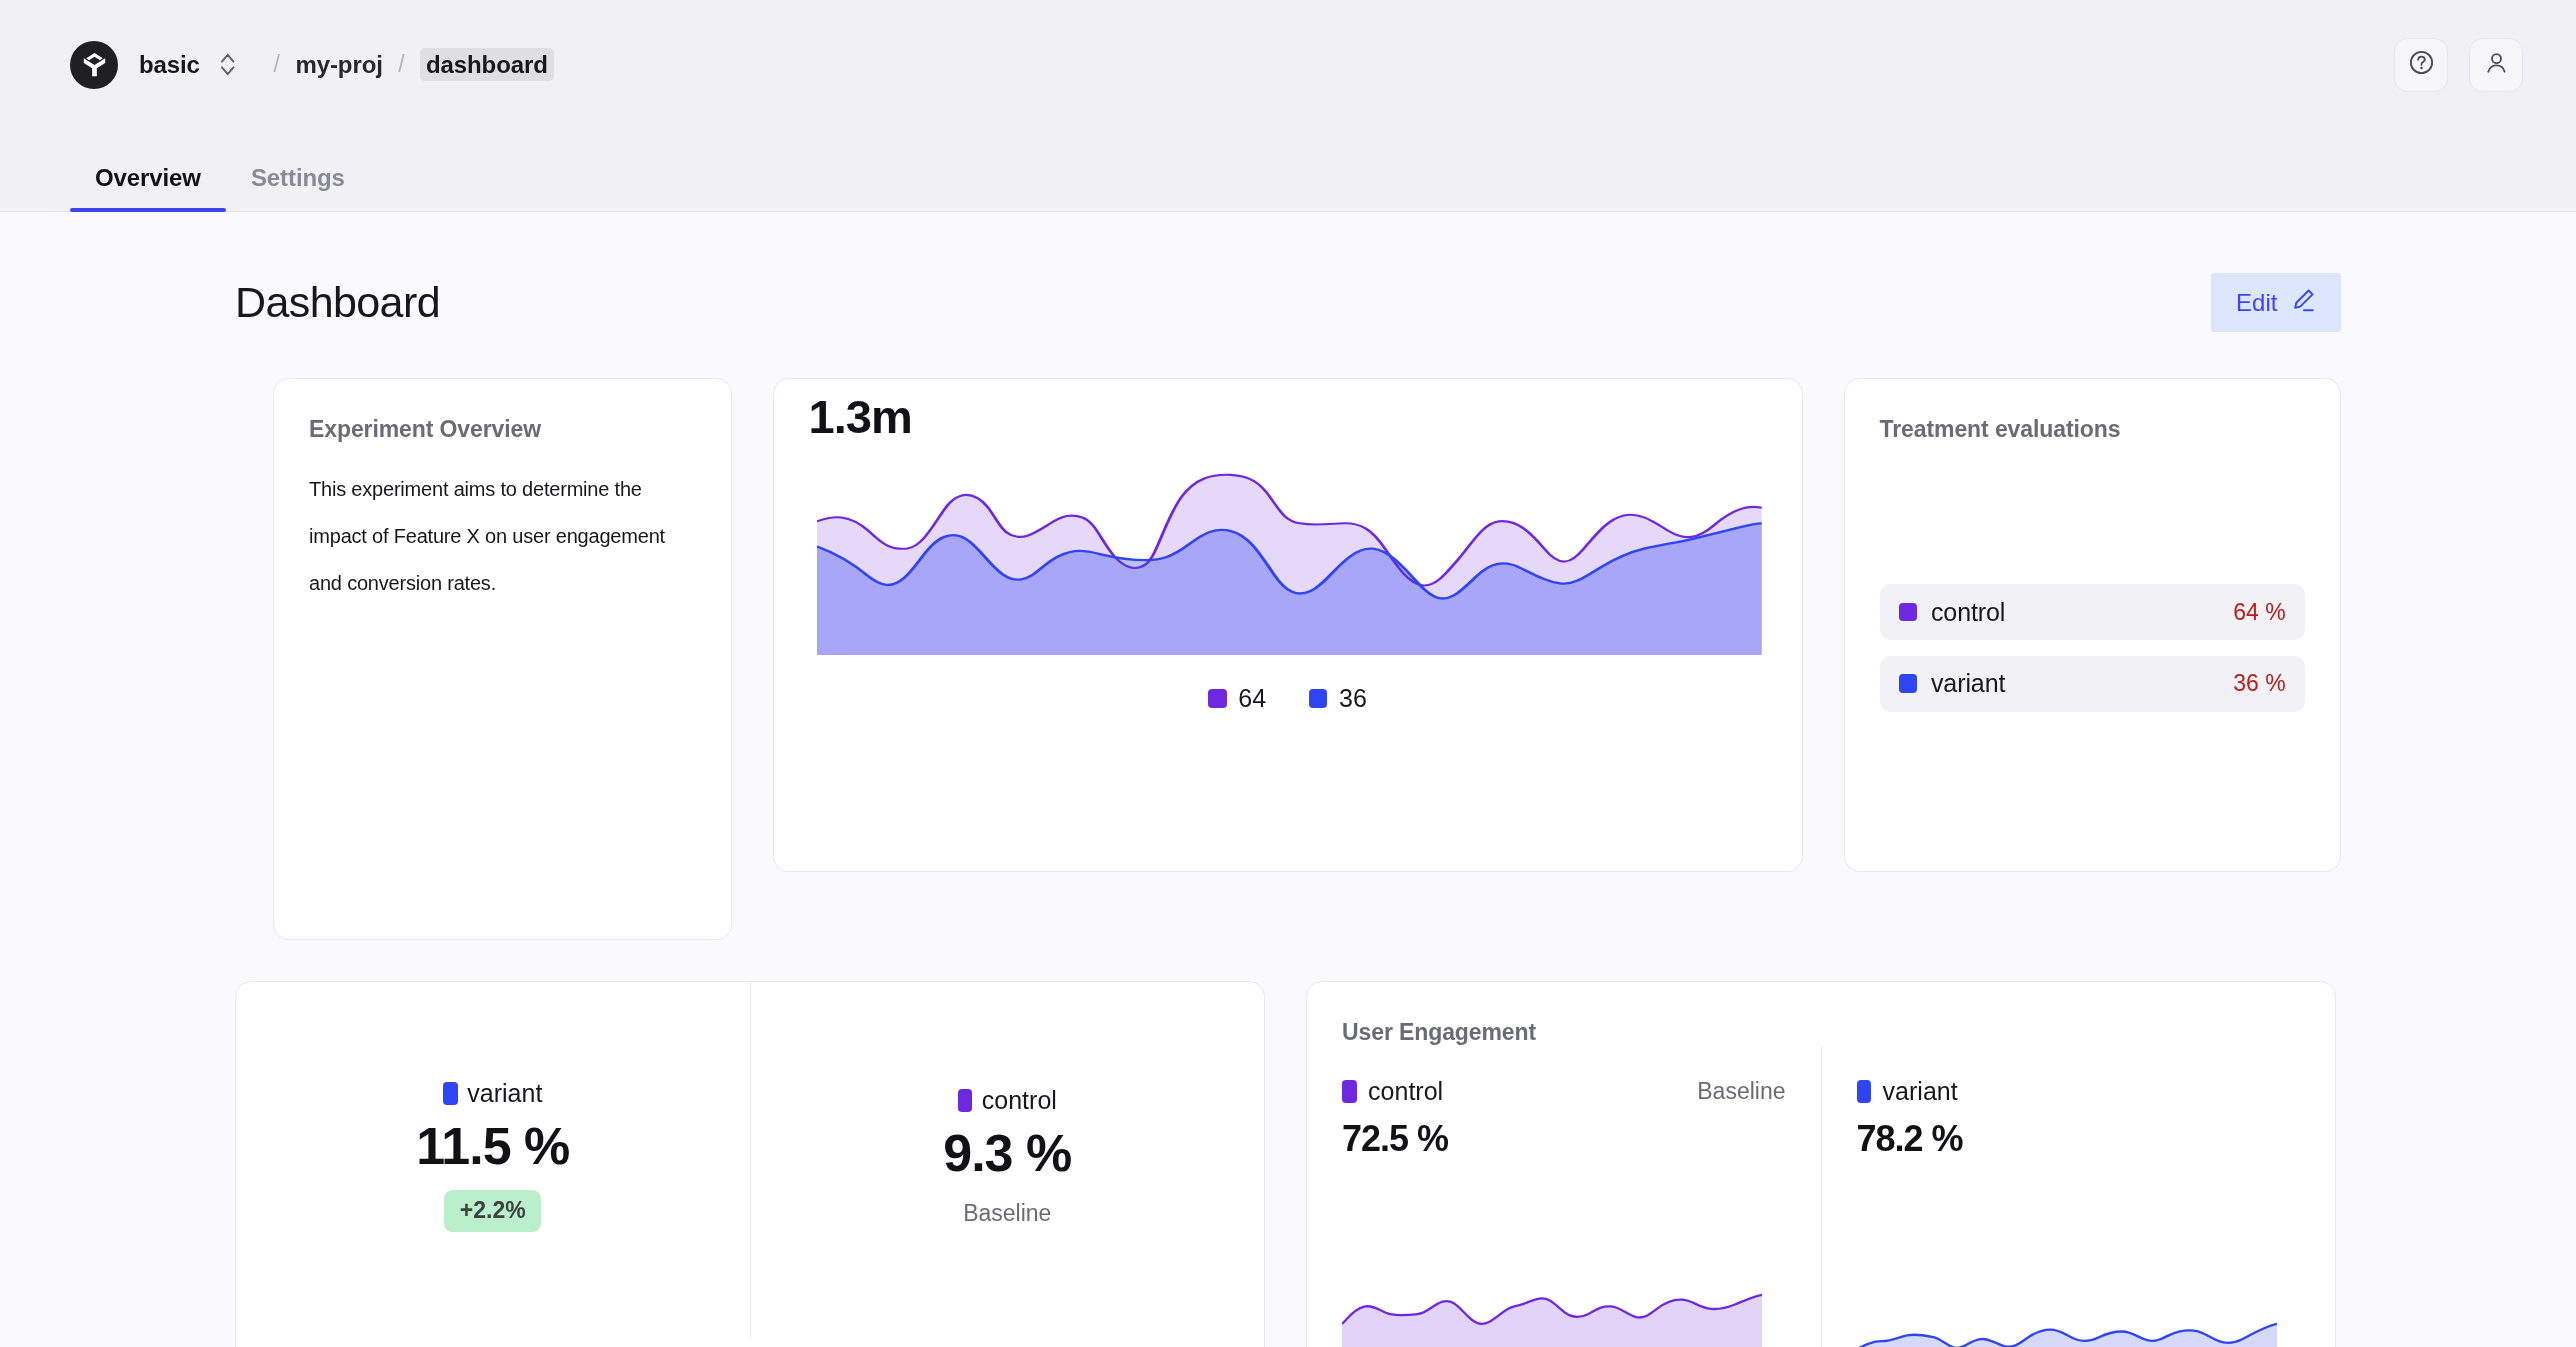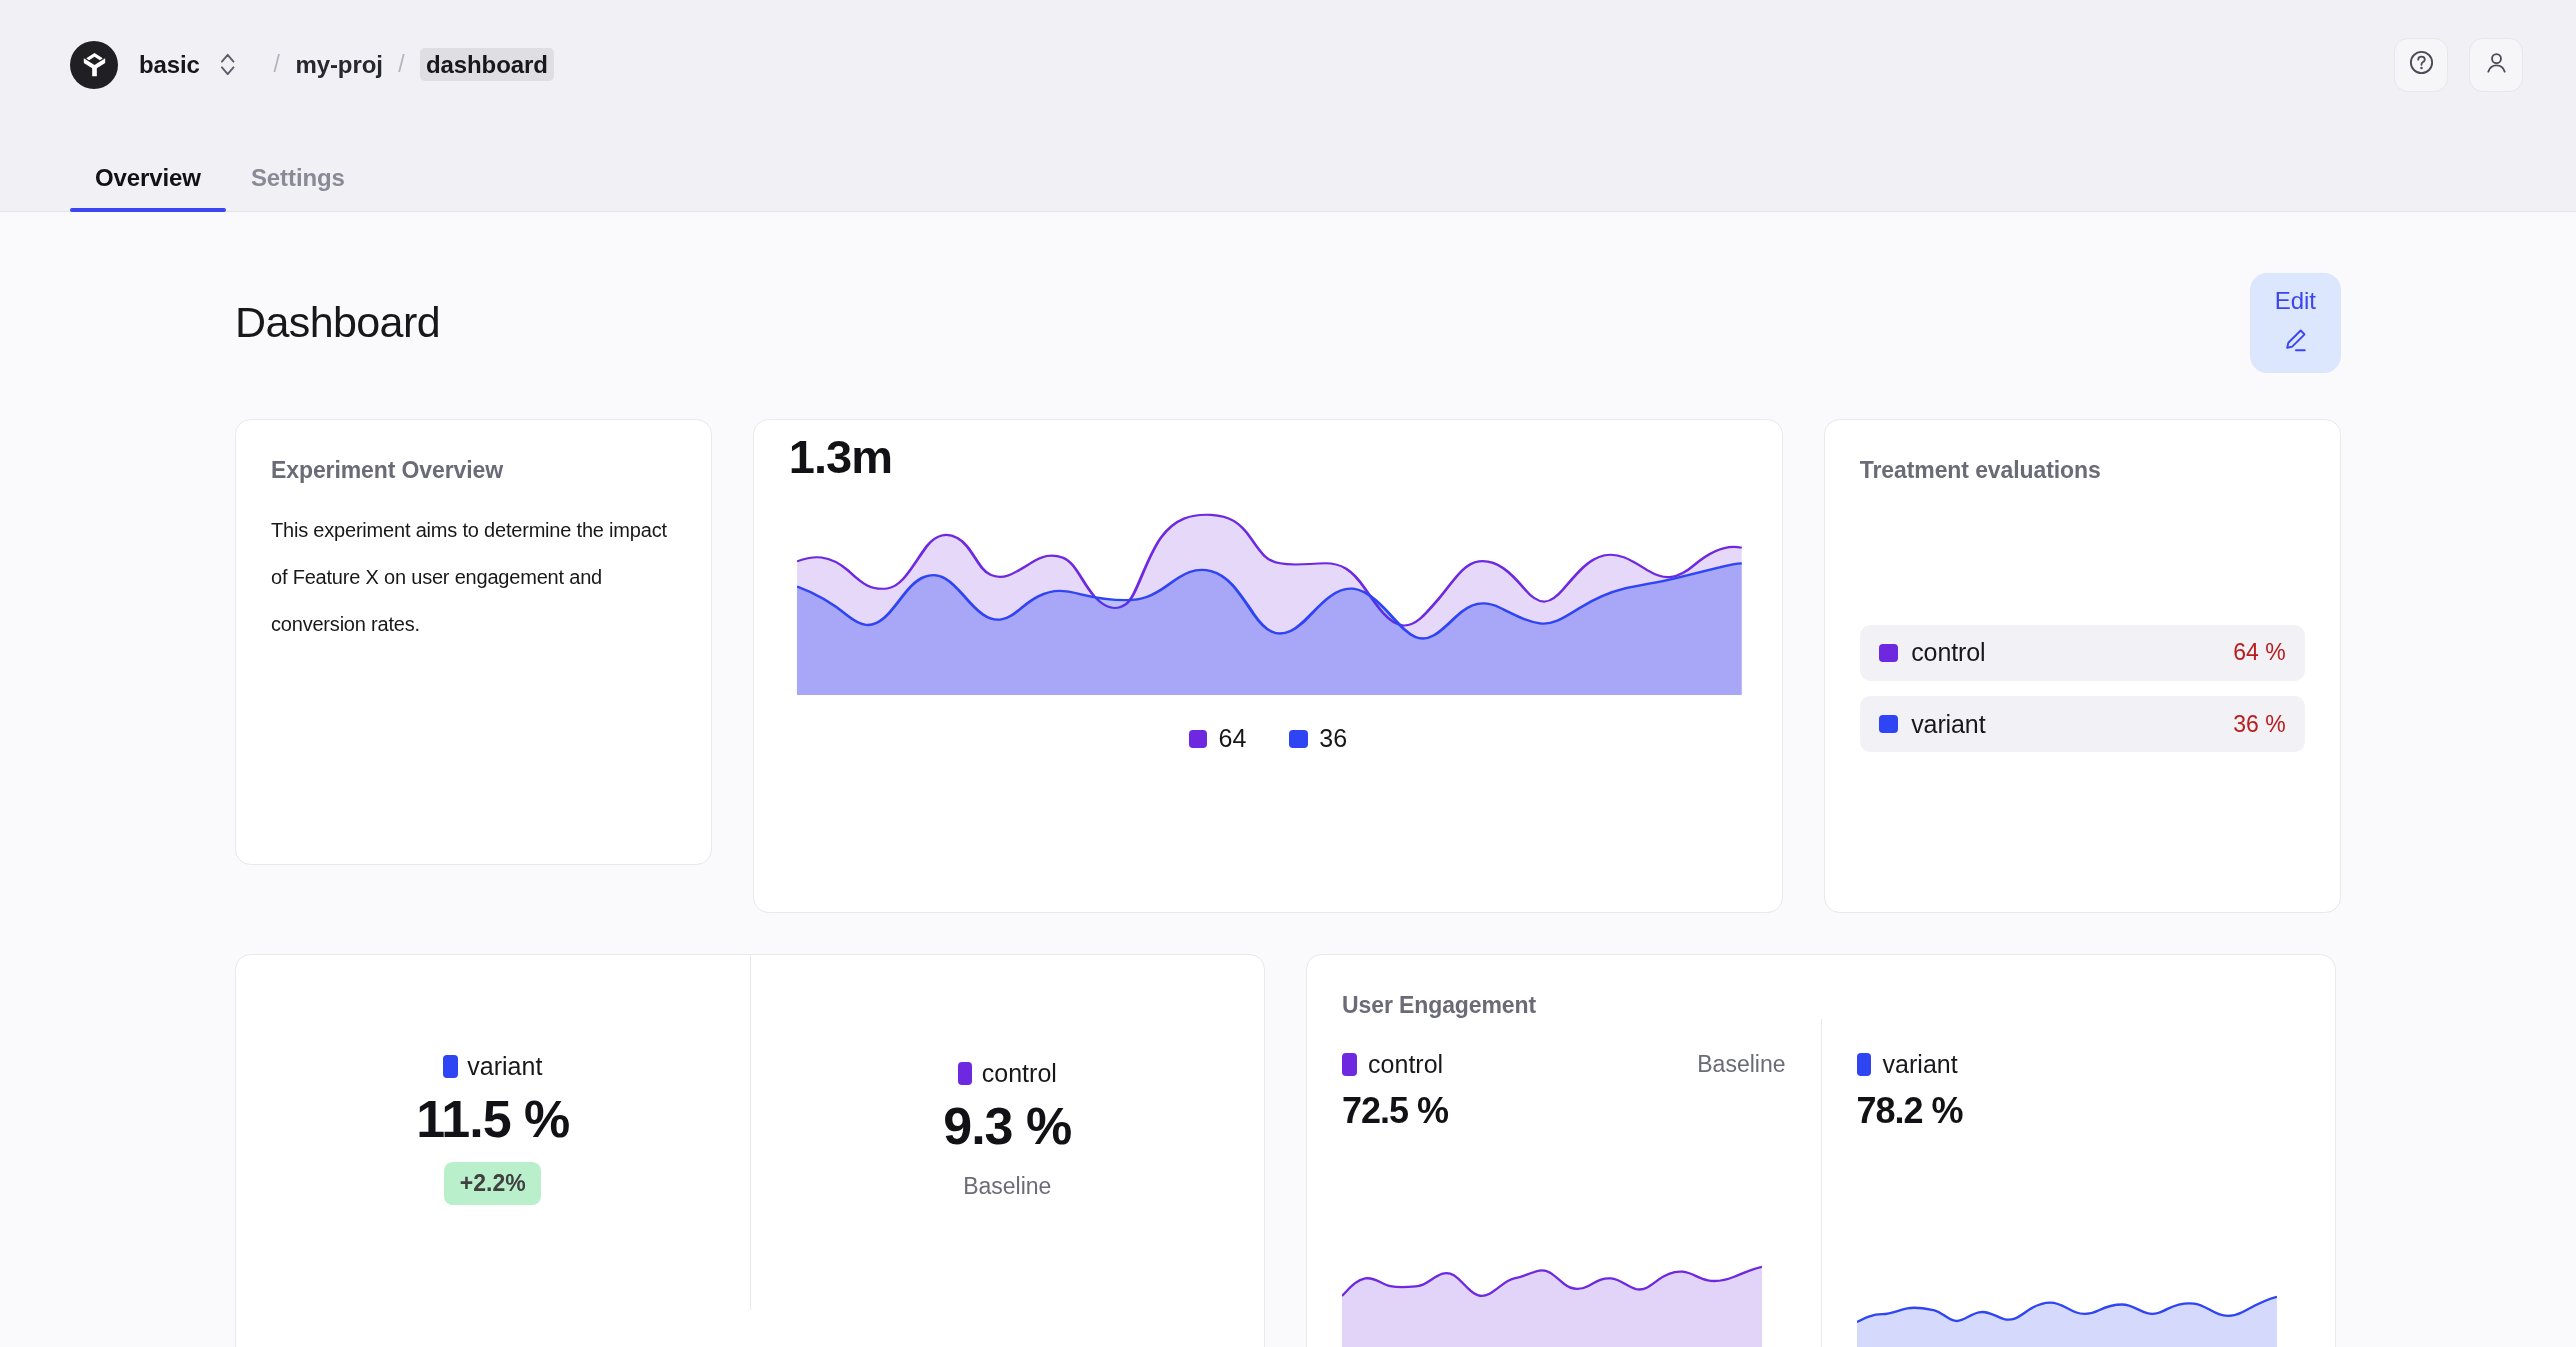--- a/index.html
+++ b/index.html
@@ -80,22 +80,22 @@
   
   .page { padding: 0 70px; background: #FAFAFC; }
   .page-head {
     display: flex; align-items: center; justify-content: space-between;
     padding: 61px 165px 0 165px;
   }
   .page-title { font-size: 43px; font-weight: 400; color: #18181B; letter-spacing: -0.6px; }
   .edit-btn {
     display: flex; align-items: center; gap: 12.6px;
     background: #DCE6FD; color: #3B46F1;
-    border-radius: 17px; padding: 13.6px 25px;
-    font-size: 24px; font-weight: 500; flex-direction: column;
+    border-radius: 3px; padding: 13.6px 25px;
+    font-size: 24px; font-weight: 500;
   }
 
   
   .grid {
     padding: 0 165px;
     margin-top: 46px;
     display: flex; flex-direction: column; gap: 41px;
   }
   .row { display: flex; gap: 41px; }
   .card {
@@ -103,21 +103,21 @@
     border: 1px solid #E8E8ED;
     border-radius: 15.5px;
     position: relative;
   }
   .card-title {
     font-size: 23px; font-weight: 700; color: #6B6B77;
     padding: 37px 35px 0 35px; letter-spacing: -0.1px;
   }
 
   
-  .c-overview { width: 496px; height: 446px; }
+  .c-overview { width: 496px; height: 562px; margin-left: 38px; }
   .overview-body {
     padding: 23px 35px 0 35px;
     font-size: 20px; line-height: 47px; font-weight: 500;
     color: #18181B; letter-spacing: -0.2px;
   }
 
   
   .c-exposure { width: 1030px; height: 494px; display: flex; flex-direction: column; }
   .big-metric {
     padding: 9.7px 35px 0 35px;

